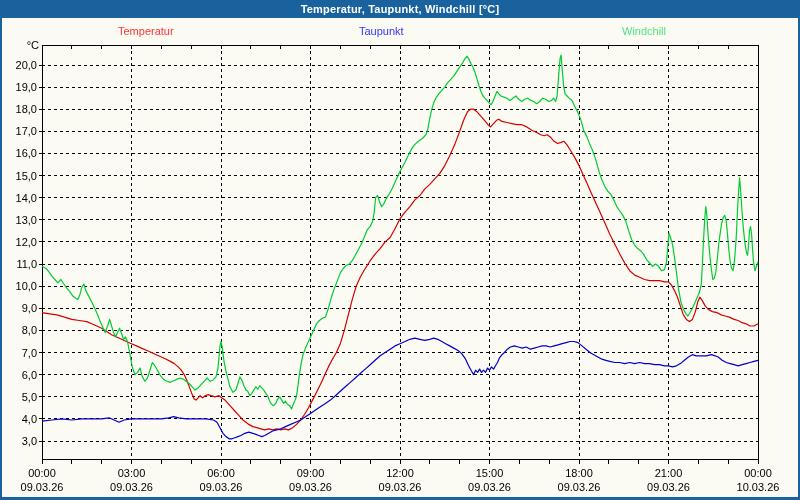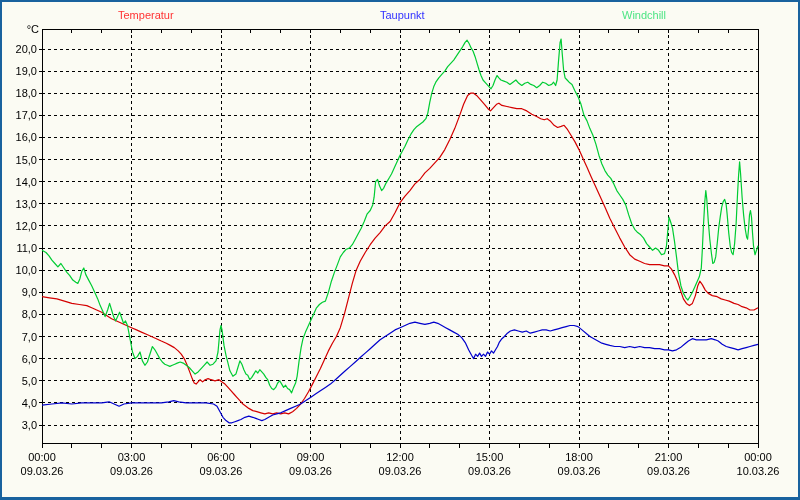--- a/index.html
+++ b/index.html
@@ -20,23 +20,26 @@
     position:absolute;top:7px;height:13px;font-size:11px;line-height:13px;
     white-space:nowrap;
   }
   svg{position:absolute;left:0;top:0;}
   text{font-family:"Liberation Sans", sans-serif;}
 </style>
 </head>
 <body>
 
 <div class="window" style="border-color: rgb(25, 98, 158); background: rgb(251, 251, 243);">
+  <div class="titlebar" style="background: rgb(25, 98, 158); color: rgb(255, 255, 255);">
+    <span>Temperatur, Taupunkt, Windchill [°C]</span>
+  </div>
   <div class="content" style="background: rgb(251, 251, 243); padding-left: 20px;">
     <span class="legend-label" style="left: 116px; color: rgb(255, 51, 51);"><span>Temperatur</span></span>
-    <span class="legend-label" style="left: 378px; color: rgb(51, 51, 255);"><span>Taupunkt</span></span>
+    <span class="legend-label" style="left: 357px; color: rgb(51, 51, 255);"><span>Taupunkt</span></span>
     <span class="legend-label" style="left: 620px; color: rgb(77, 229, 132); text-align: right;"><span>Windchill</span></span>
     <svg id="plot-svg" width="796" height="479">
         <line x1="40" y1="47" x2="756" y2="47" stroke="#000000" stroke-width="1" stroke-dasharray="3 3" shape-rendering="crispEdges"></line>
         <line x1="37" y1="47" x2="40" y2="47" stroke="#000000" stroke-width="1" shape-rendering="crispEdges"></line>
         <text x="35" y="51" font-size="11px" fill="#000" text-anchor="end">20,0</text>
         <line x1="40" y1="69.11764705882354" x2="756" y2="69.11764705882354" stroke="#000000" stroke-width="1" stroke-dasharray="3 3" shape-rendering="crispEdges"></line>
         <line x1="37" y1="69.11764705882354" x2="40" y2="69.11764705882354" stroke="#000000" stroke-width="1" shape-rendering="crispEdges"></line>
         <text x="35" y="73.11764705882354" font-size="11px" fill="#000" text-anchor="end">19,0</text>
         <line x1="40" y1="91.23529411764707" x2="756" y2="91.23529411764707" stroke="#000000" stroke-width="1" stroke-dasharray="3 3" shape-rendering="crispEdges"></line>
         <line x1="37" y1="91.23529411764707" x2="40" y2="91.23529411764707" stroke="#000000" stroke-width="1" shape-rendering="crispEdges"></line>

